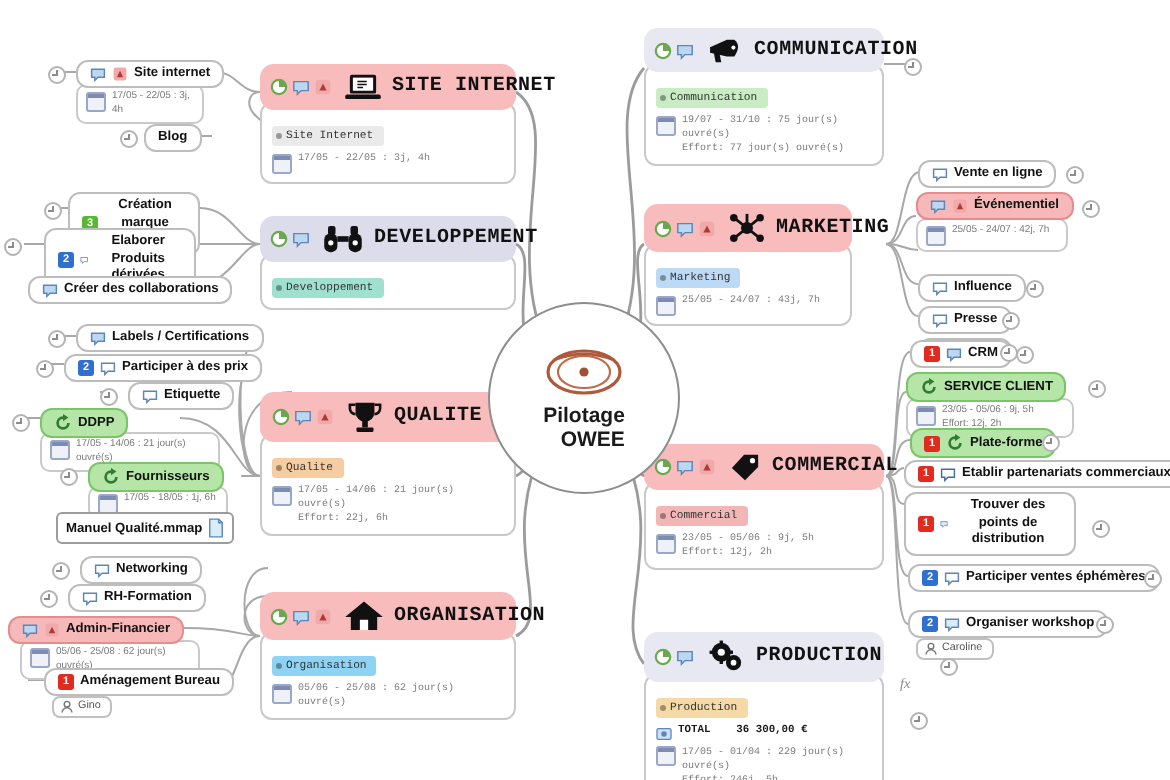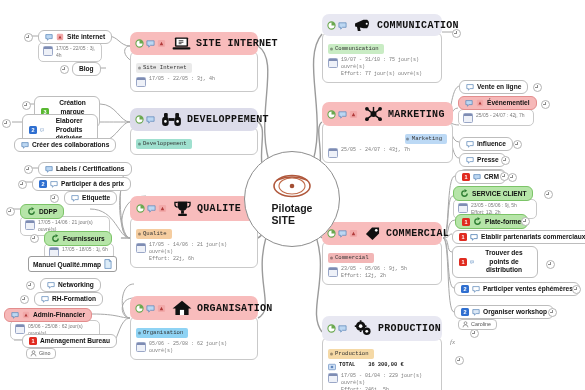--- a/index.html
+++ b/index.html
@@ -13,21 +13,21 @@
   #canvas{position:absolute;left:0;top:0;width:585px;height:390px;}
   #links{position:absolute;left:0;top:0;width:585px;height:390px;pointer-events:none;}
 
   
   .center-node{
     position:absolute;width:94px;height:94px;border-radius:50%;
     background:#ffffff;border:1.4px solid #8d8d8d;
     display:flex;flex-direction:column;align-items:center;justify-content:center;
     z-index:6;
   }
-  .center-title{font-size:10.5px;font-weight:bold;color:#1a1a1a;line-height:12px;text-align:left;}
+  .center-title{font-size:10.5px;font-weight:bold;color:#1a1a1a;line-height:12px;text-align:right;}
   .center-emblem{margin-bottom:3px;}
 
   
   .branch{position:absolute;z-index:5;font-family:Liberation Mono, monospace;}
   .branch-head{
     border-radius:7px;padding:4px 8px 4px 5px;
     display:flex;align-items:center;gap:3px;
     box-sizing:border-box;
   }
   .branch-title{font-size:10px;font-weight:bold;letter-spacing:.3px;color:#111;white-space:nowrap;}
@@ -170,21 +170,21 @@
 
   <div class="center-node" style="left:244px;top:151px;">
     <svg class="center-emblem" width="42" height="26" viewBox="0 0 42 26">
       <ellipse cx="21" cy="13" rx="18" ry="10.5" fill="none" stroke="#b0583c" stroke-width="1.6"></ellipse>
       <ellipse cx="21" cy="13" rx="13" ry="8" fill="none" stroke="#c06a48" stroke-width="1.1"></ellipse>
       <path d="M6,7 Q21,1 36,7" fill="none" stroke="#b0583c" stroke-width="1.4"></path>
       <circle cx="21" cy="13" r="2.3" fill="#a34f34"></circle>
     </svg>
     <div class="center-title">
       <span>Pilotage</span><br>
-      <span>SITE</span>
+      <span>OWEE</span>
     </div>
   </div>
 
   <div class="branch" style="left:322px;top:14px;width:120px;">
     <div class="branch-head" style="background:#e8e8f2;">
       <span class="mini-icons">
         <svg width="9" height="9" viewBox="0 0 10 10">
           <circle cx="5" cy="5" r="4" fill="#fff" stroke="#6aa84f" stroke-width="1.2"></circle>
           <path d="M5,5 L5,1 A4,4 0 0,1 9,5 Z" fill="#6aa84f"></path>
         </svg>
@@ -207,21 +207,21 @@
         <span class="cal"></span>
         <span class="meta-text">
           <span>19/07 - 31/10 : 75 jour(s) ouvré(s)</span><br>
           <span>Effort: 77 jour(s) ouvré(s)</span>
         </span>
       </div>
     </div>
   </div>
   <span class="plus" style="left:452px;top:29px;"></span>
 
-  <div class="branch" style="left:322px;top:102px;width:131px;text-align:right;">
+  <div class="branch" style="left:322px;top:102px;width:104px;">
     <div class="branch-head" style="background:#f8bcbc;">
       <span class="mini-icons">
         <svg width="9" height="9" viewBox="0 0 10 10">
           <circle cx="5" cy="5" r="4" fill="#fff" stroke="#6aa84f" stroke-width="1.2"></circle>
           <path d="M5,5 L5,1 A4,4 0 0,1 9,5 Z" fill="#6aa84f"></path>
         </svg>
         <svg width="9" height="9" viewBox="0 0 10 10">
           <path d="M1,2 h8 v5 h-4 l-2,2 v-2 h-2 z" fill="#bcd7f2" stroke="#5a86b8" stroke-width=".8"></path>
         </svg>
         <svg width="9" height="9" viewBox="0 0 10 10">

